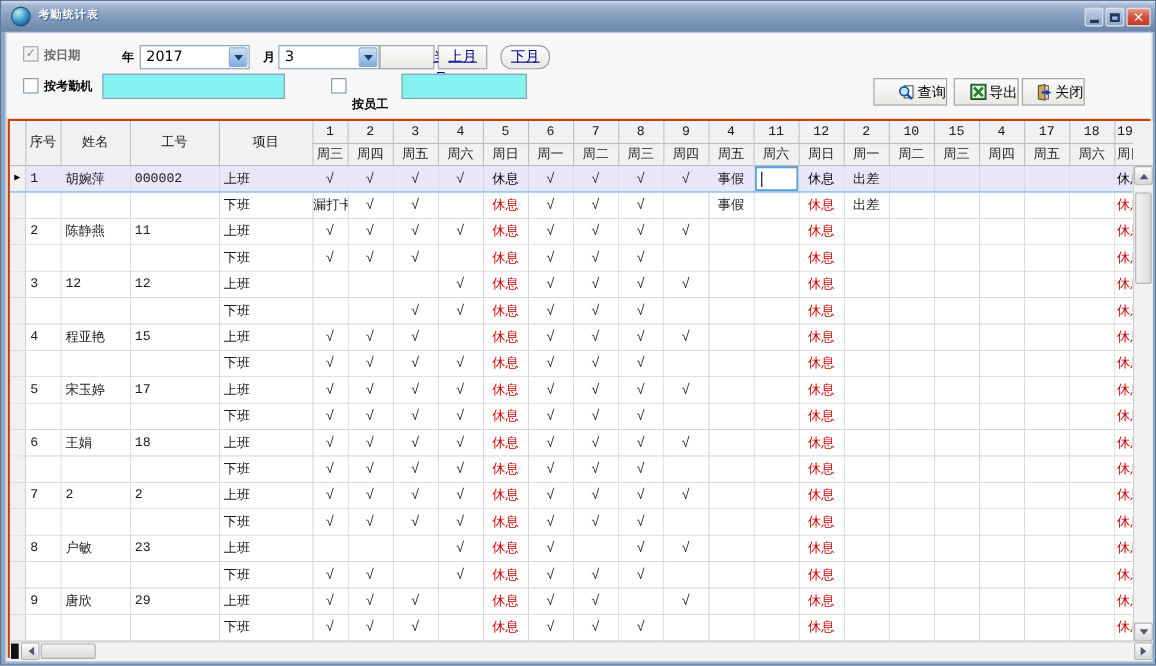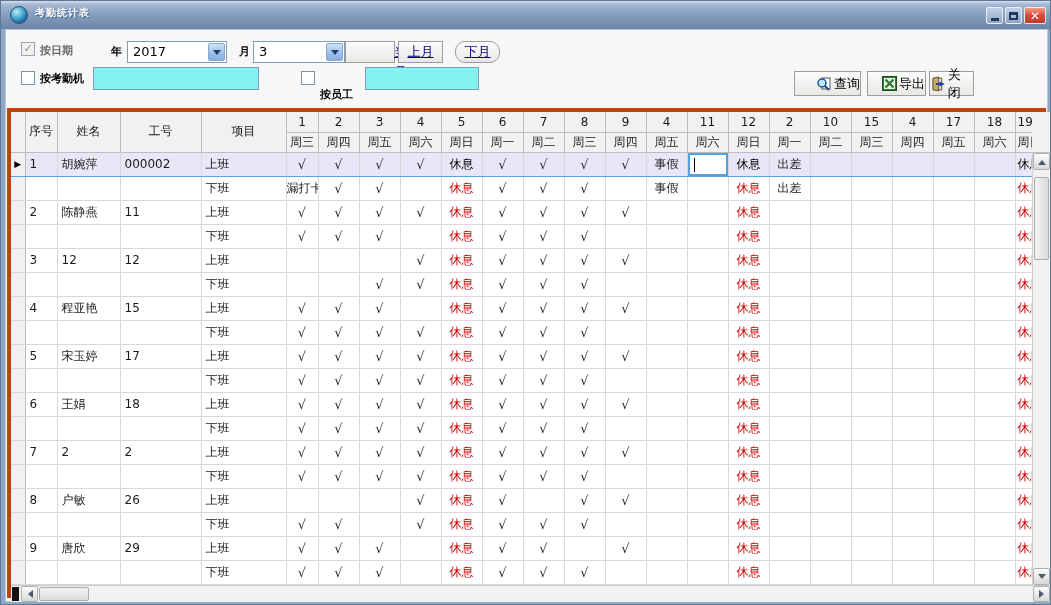--- a/index.html
+++ b/index.html
@@ -46,21 +46,21 @@
   .combo .drop::after { content:""; width:0; height:0; border:4px solid transparent; border-top:5px solid #1c3e66; margin-top:4px; }
   .linkbtn { position:absolute; width:45px; height:22px; font-size:13px;
     background:linear-gradient(180deg,#fcfcfc,#e9e8e4); border:1px solid #9d9d9d;
     color:var(--link_text,#000080); text-decoration:underline; text-align:center; line-height:20px; }
   .cyan-input { position:absolute; height:23px; background:var(--input_cyan,#86F1F1); border:1px solid #7F9DB9; }
   .toolbtn { position:absolute; height:25px; background:linear-gradient(180deg,#fbfbfb,#e8e8e5);
     border:1px solid #9d9d9d; font-size:13px; color:#000; display:flex; align-items:center; justify-content:flex-end; gap:2px; }
   .toolbtn svg { display:block; }
 
   
-  .grid { position:absolute; left:6px; top:107px; width:1039px; height:490px; background:#fff; border:4px solid #c2410c; }
+  .grid { position:absolute; left:6px; top:107px; width:1039px; height:490px; background:#fff; border:2px solid #c2410c;font-family:Liberation Mono, monospace; }
   .grid-view { position:absolute; left:0; top:0; width:1021px; height:473px; overflow:hidden; }
   .corner { position:absolute; left:1021px; top:0; width:18px; height:41px; background:#F1F1F1; border-bottom:1px solid #BDBDBD; }
   table { border-collapse:collapse; table-layout:fixed; width:1045px; font-size:12px; }
   th { background:#F1F1F1; border-right:1px solid #BDBDBD; border-bottom:1px solid #BDBDBD;
     font-weight:normal; color:#1a1a1a; height:20px; text-align:center; overflow:hidden; white-space:nowrap; }
   td { background:#fff; border-right:1px solid #D8D8D8; border-bottom:1px solid #D8D8D8;
     height:24px; text-align:center; overflow:hidden; white-space:nowrap; color:#1a1a1a; position:relative; }
   td.stub { background:#F1F1F1; border-right:1px solid #BDBDBD; font-size:9px; color:#000; }
   td.lft { text-align:left; padding-left:4px; }
   td.rest { color:var(--rest_text,#CC0000); }
@@ -142,21 +142,21 @@
     <span>查询</span>
   </div>
   <div class="toolbtn" style="left:866px; top:70px; width:59px;">
     <svg width="15" height="15" viewBox="0 0 15 15">
       <rect x="0.5" y="0.5" width="14" height="14" fill="#2f7d32" stroke="#1c4e1e"></rect>
       <rect x="2" y="2" width="11" height="11" fill="#e8f5e9"></rect>
       <path d="M3.5 3.5 L11.5 11.5 M11.5 3.5 L3.5 11.5" stroke="#2f7d32" stroke-width="2.4"></path>
     </svg>
     <span>导出</span>
   </div>
-  <div class="toolbtn" style="left:928px; top:70px; width:45px;">
+  <div class="toolbtn" style="left:928px; top:70px; width:57px;">
     <svg width="16" height="16" viewBox="0 0 16 16">
       <path d="M3 2 L9 1 L9 15 L3 14 Z" fill="#c8a96a" stroke="#5d4a22"></path>
       <path d="M9 2 H12 V14 H9" fill="none" stroke="#5d4a22"></path>
       <path d="M15 8 L10 5.5 V7 H6 V9 H10 V10.5 Z" fill="#1d3fb0"></path>
     </svg>
     <span>关闭</span>
   </div>
 
   <div class="grid">
     <div class="grid-view">
@@ -602,21 +602,21 @@
               <td></td>
               <td></td>
               <td></td>
               <td></td>
               <td class="rest">休息</td>
             </tr>
             <tr>
               <td class="stub"></td>
               <td class="lft">8</td>
               <td class="lft">户敏</td>
-              <td class="lft">26</td>
+              <td class="lft">23</td>
               <td class="lft">上班</td>
               <td></td>
               <td></td>
               <td></td>
               <td class="check">√</td>
               <td class="rest">休息</td>
               <td class="check">√</td>
               <td></td>
               <td class="check">√</td>
               <td class="check">√</td>

